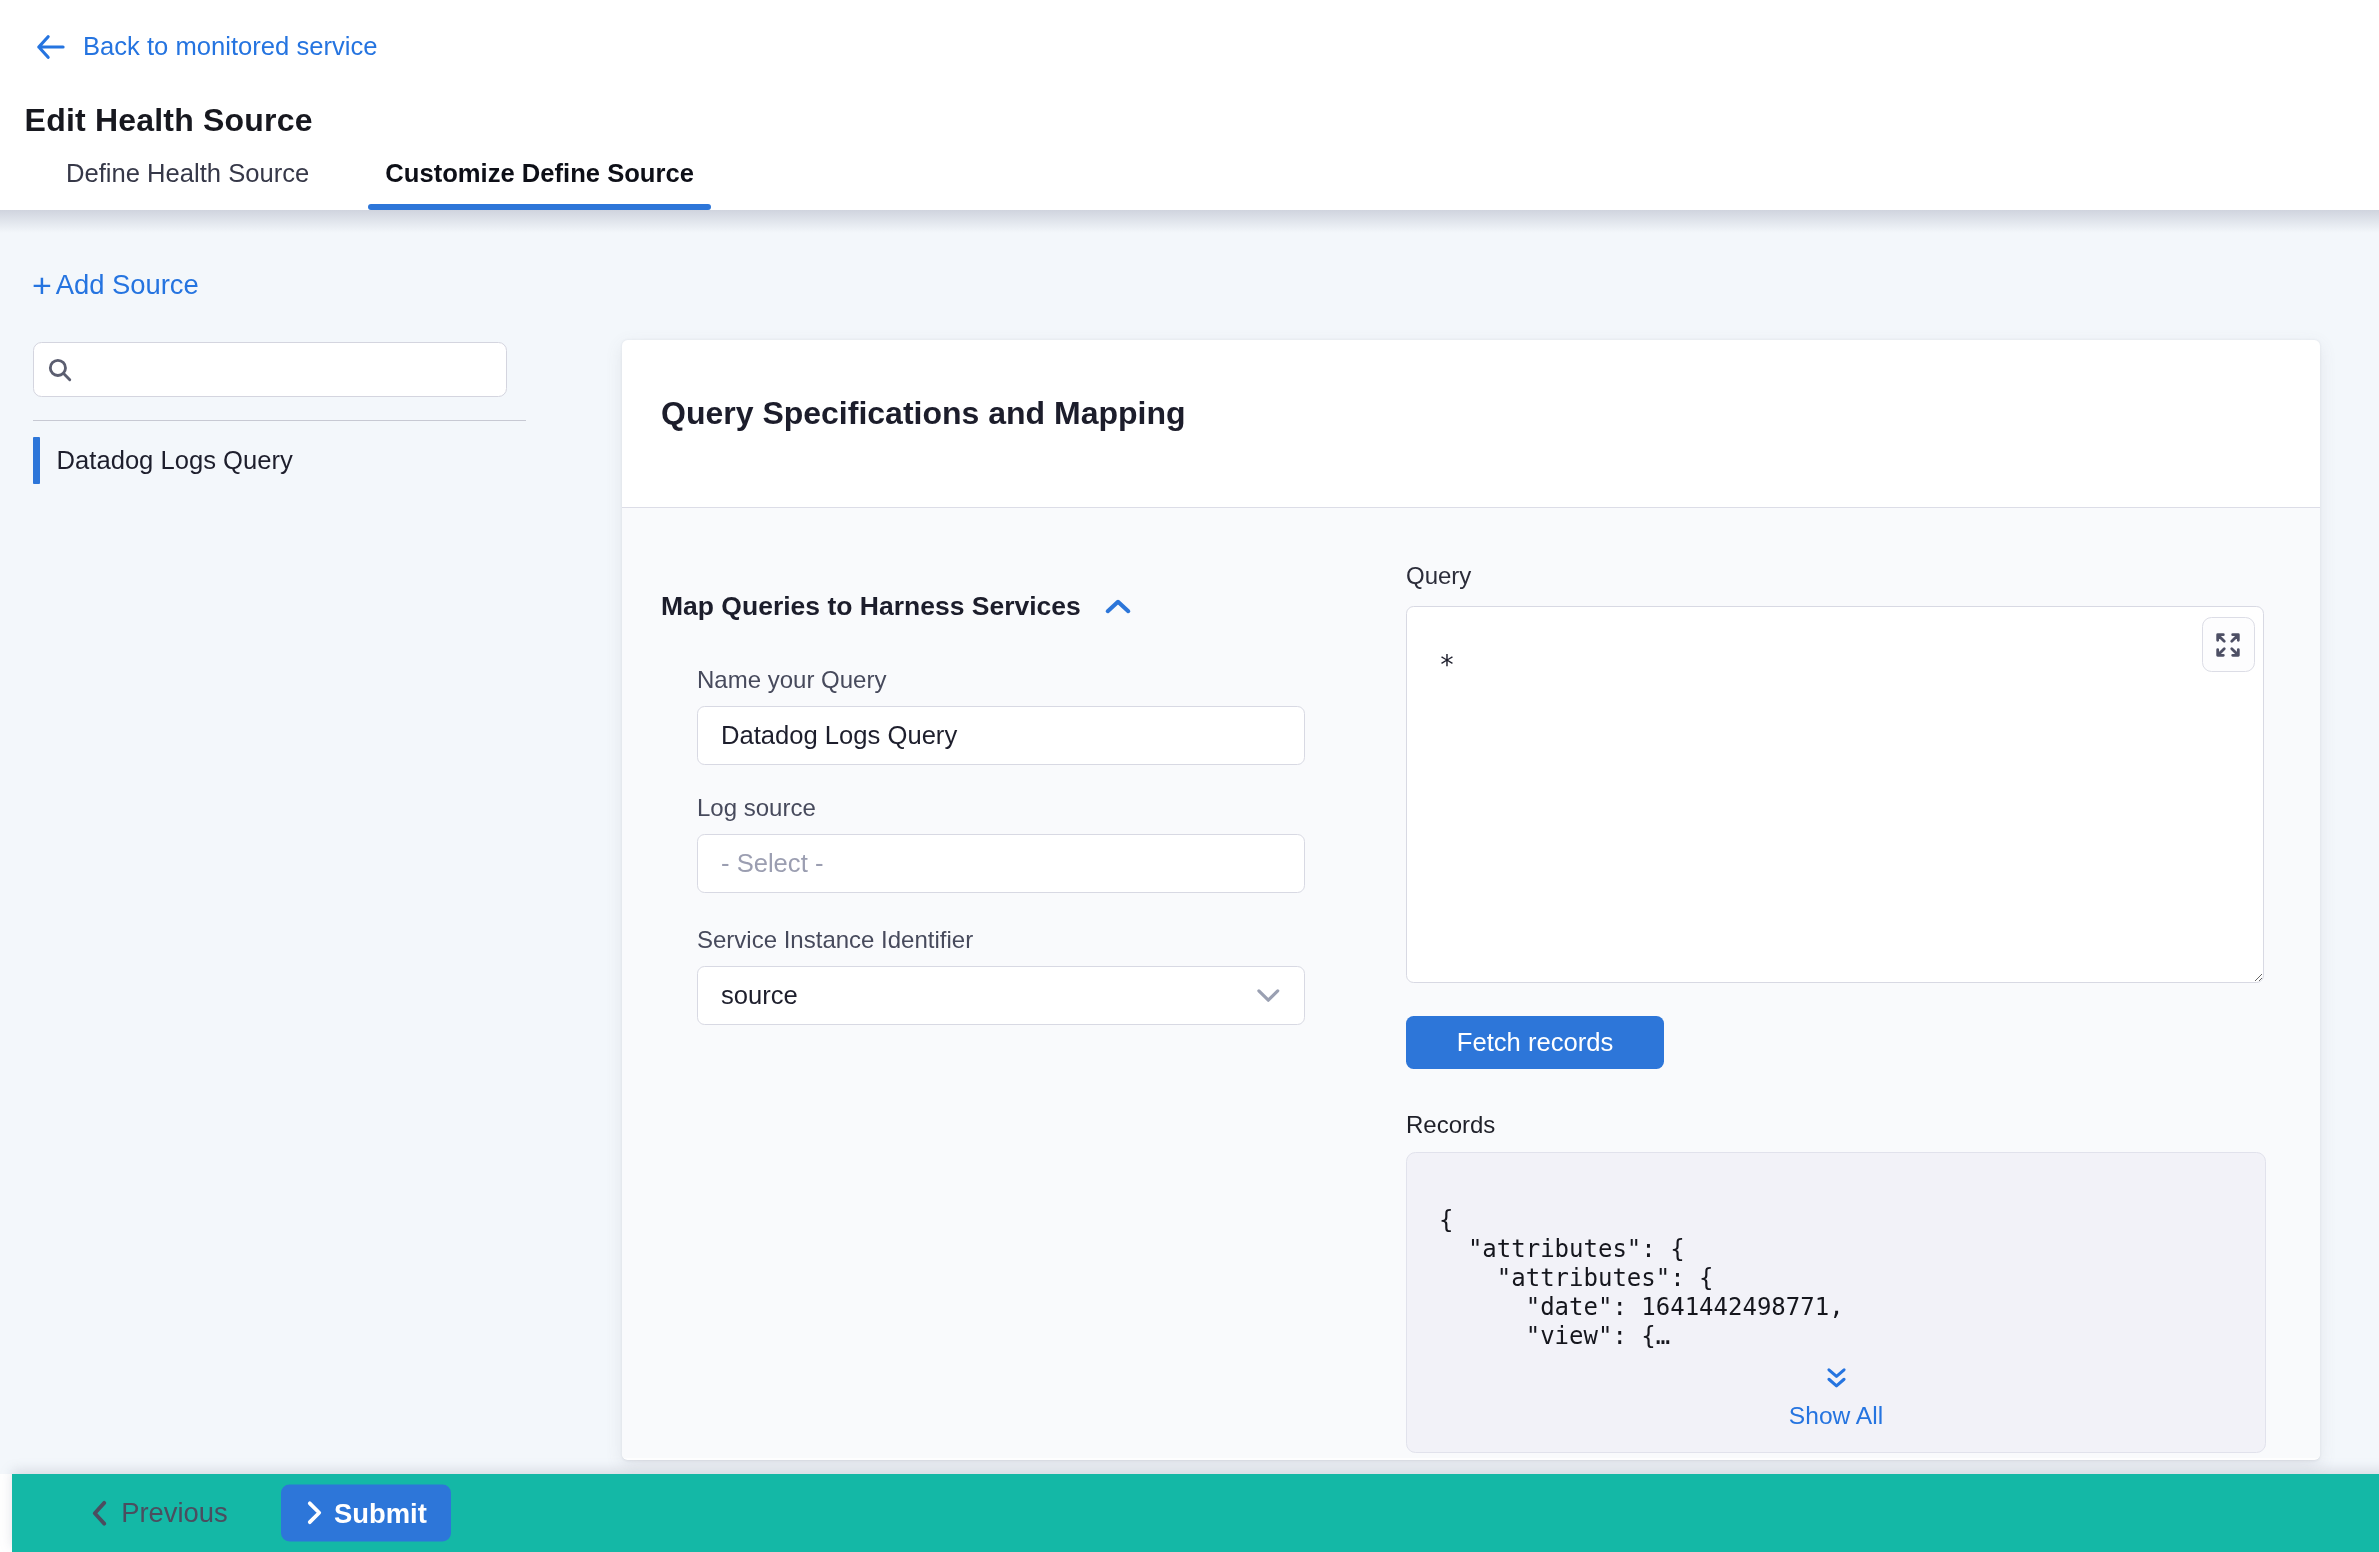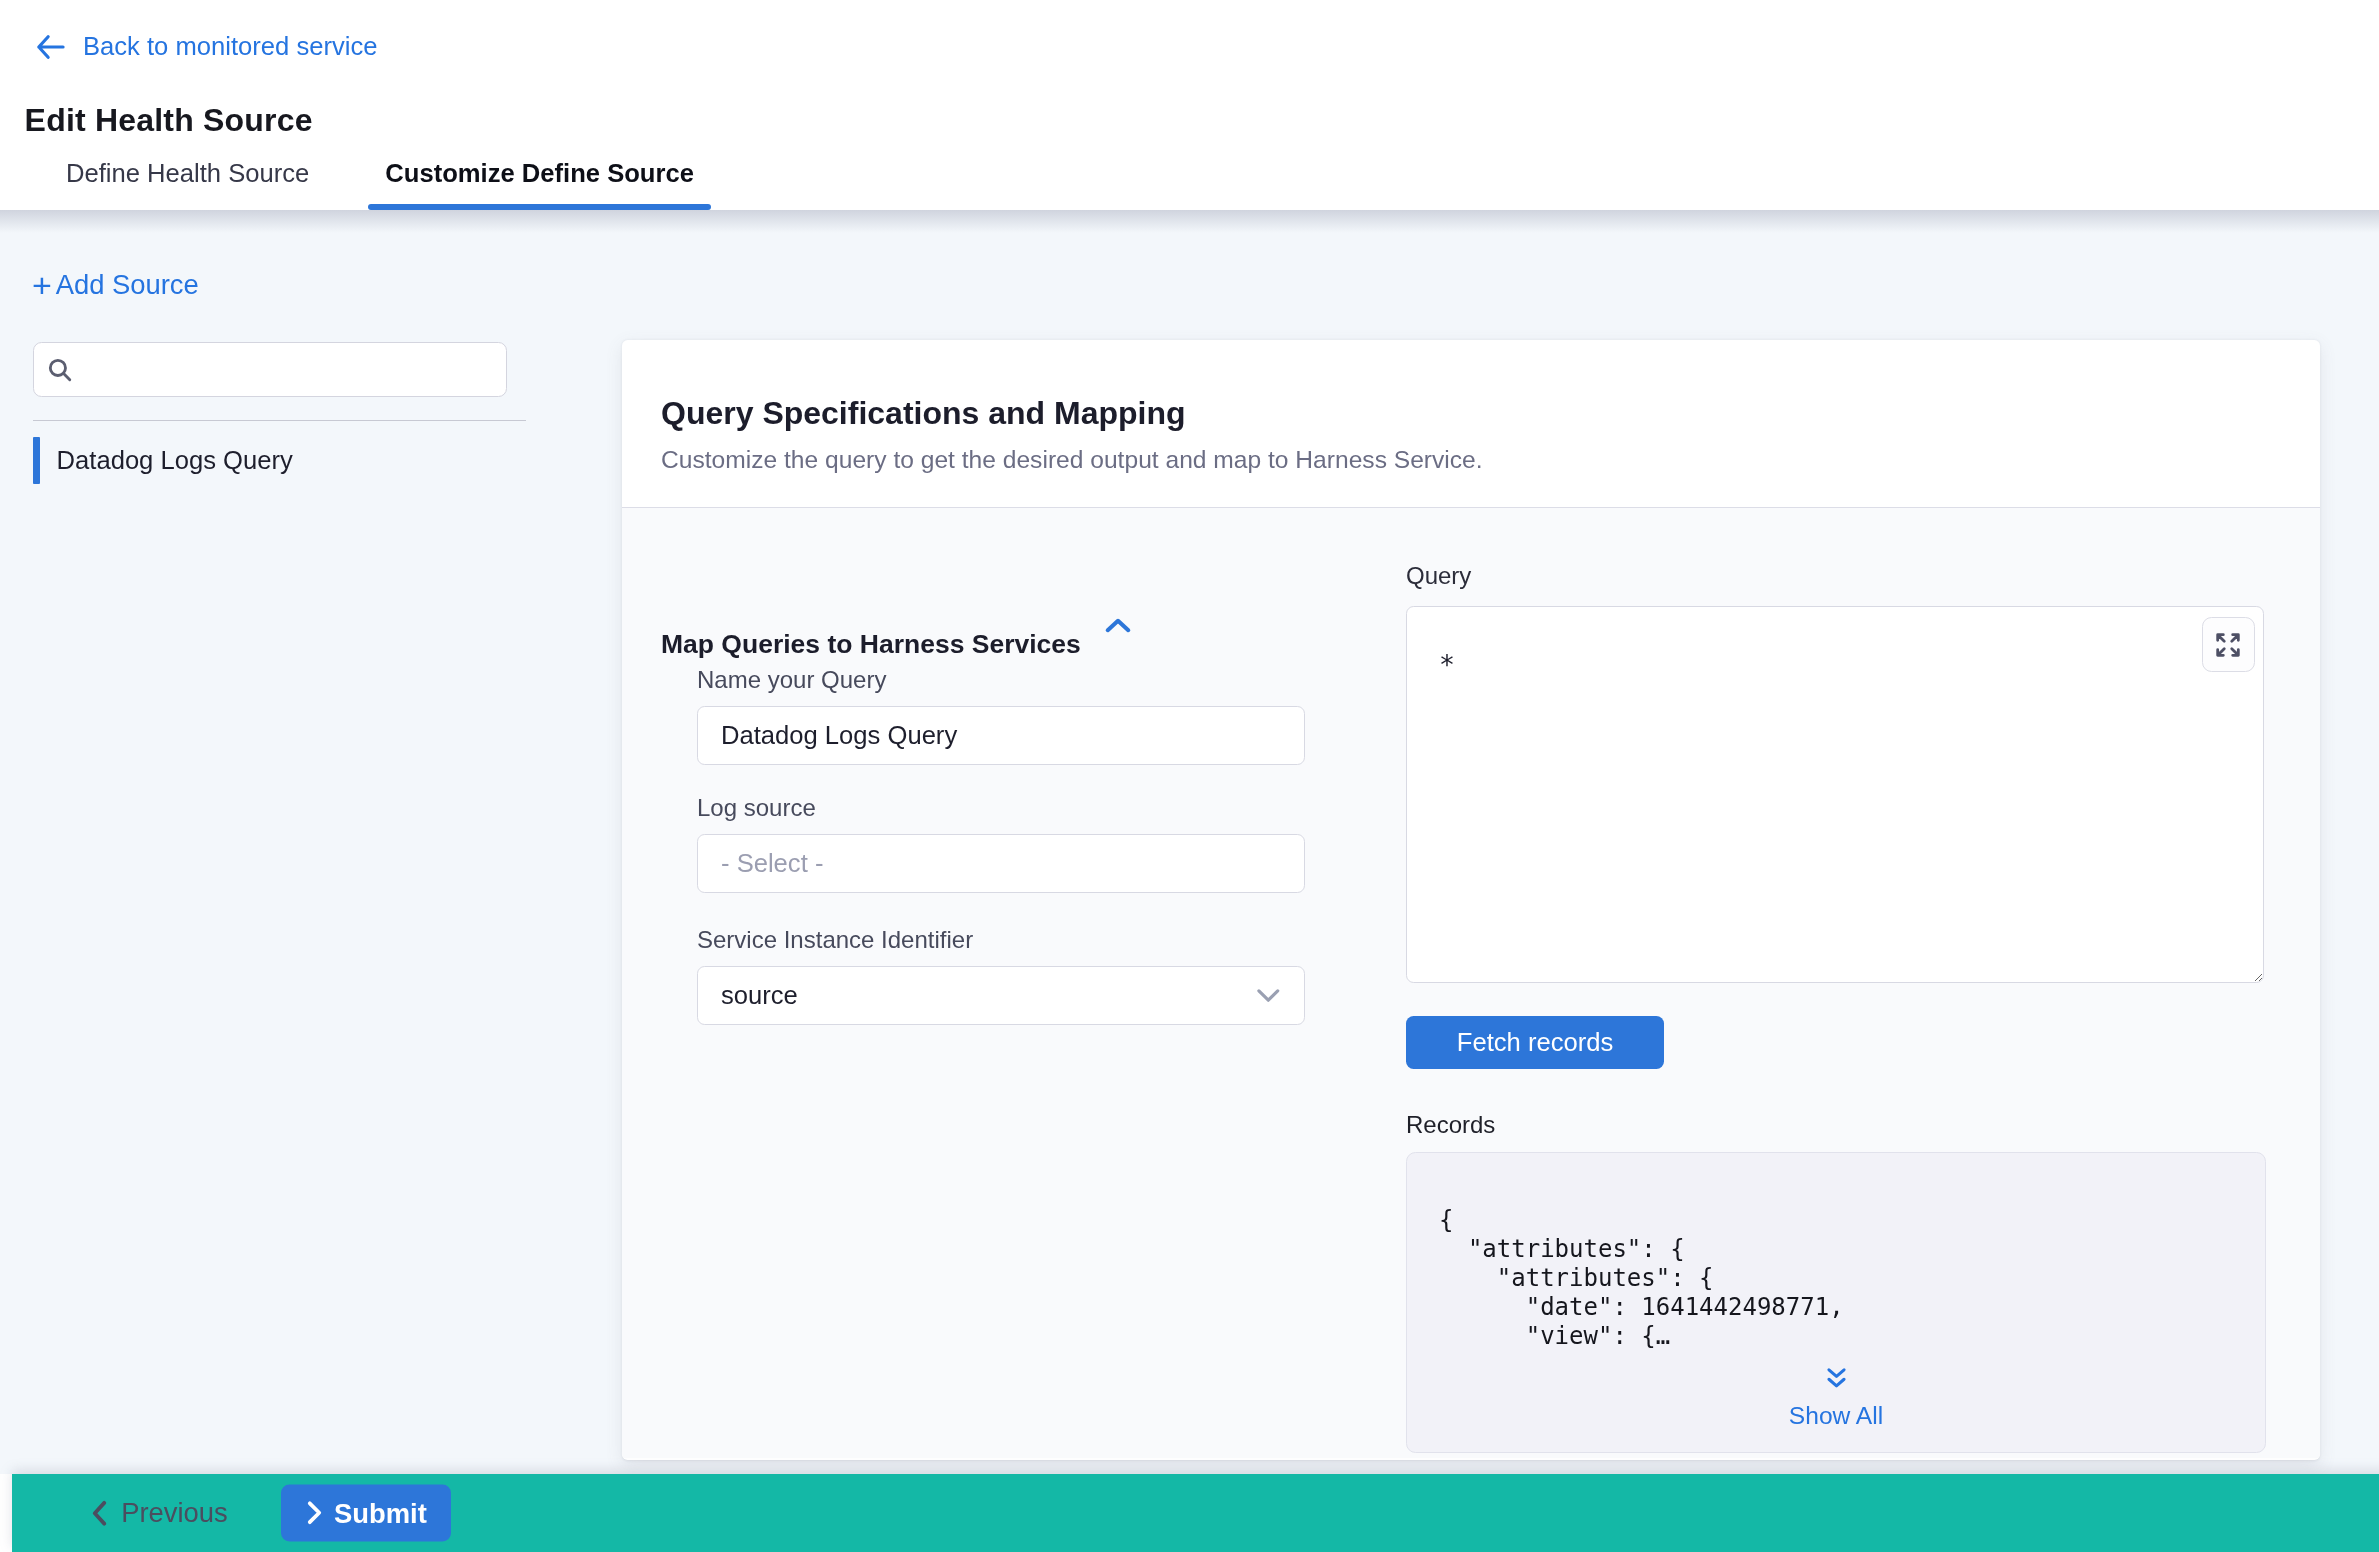--- a/index.html
+++ b/index.html
@@ -41,21 +41,21 @@
 
   
   .card { position:absolute; top:130px; left:622px; width:1698px; height:1120px; background:#ffffff;
     border-radius:5.7px; box-shadow:0 0.9px 2.8px rgba(40,41,61,.08), 0 5.7px 17px rgba(96,97,112,.12); overflow:hidden; }
   .card-header { padding:55px 39px 0 39px; height:168px; border-bottom:1.9px solid #dcdde7; }
   .card-title { font-size:32px; font-weight:600; color:#1c1d2b; }
   .card-subtitle { margin-top:14px; font-size:24.6px; color:#6b6d84; }
   .card-body { position:relative; height:950px; background:#f9fafc; }
 
   .map-heading { position:absolute; top:83px; left:39px; display:flex; align-items:center; gap:23px; }
-  .map-heading .mh-label { font-size:26.5px; font-weight:700; color:#1c1d2b;margin-top:38px; }
+  .map-heading .mh-label { font-size:26.5px; font-weight:700; color:#1c1d2b; }
   .map-heading svg { cursor:pointer; }
 
   .field-label { position:absolute; left:75px; font-size:24px; font-weight:500; color:#474a5c; }
   .text-input { position:absolute; left:75px; width:608px; height:59px; background:#ffffff;
     border:1.9px solid #d8d9e3; border-radius:7.6px; font-size:25.6px; color:#1d1e2c; padding:0 23px; outline:none; font-family:inherit; }
   .text-input::placeholder { color:#9b9eb1; }
   .select-box { position:absolute; left:75px; width:608px; height:59px; background:#ffffff;
     border:1.9px solid #d8d9e3; border-radius:7.6px; display:flex; align-items:center; padding:0 23px; cursor:pointer; }
   .select-value { font-size:25.6px; color:#1d1e2c; flex:1; }
   .select-value.placeholder { color:#9b9eb1; }
@@ -123,21 +123,20 @@
     </div>
     <div class="sidebar-divider"></div>
     <div class="query-list-item">
       <div class="sel-bar"></div>
       <div class="item-label">Datadog Logs Query</div>
     </div>
 
     <div class="card">
       <div class="card-header">
         <div class="card-title">Query Specifications and Mapping</div>
-        <div class="card-subtitle">Customize the query to get the desired output and map to Harness Service.</div>
       </div>
       <div class="card-body">
 
         <div class="map-heading">
           <span class="mh-label">Map Queries to Harness Services</span>
           <svg width="28" height="19" viewBox="0 0 30 20">
             <path d="M4 15 L15 5 L26 15" stroke="#2d76d9" stroke-width="4.4" fill="none" stroke-linecap="round" stroke-linejoin="round"></path>
           </svg>
         </div>
 

